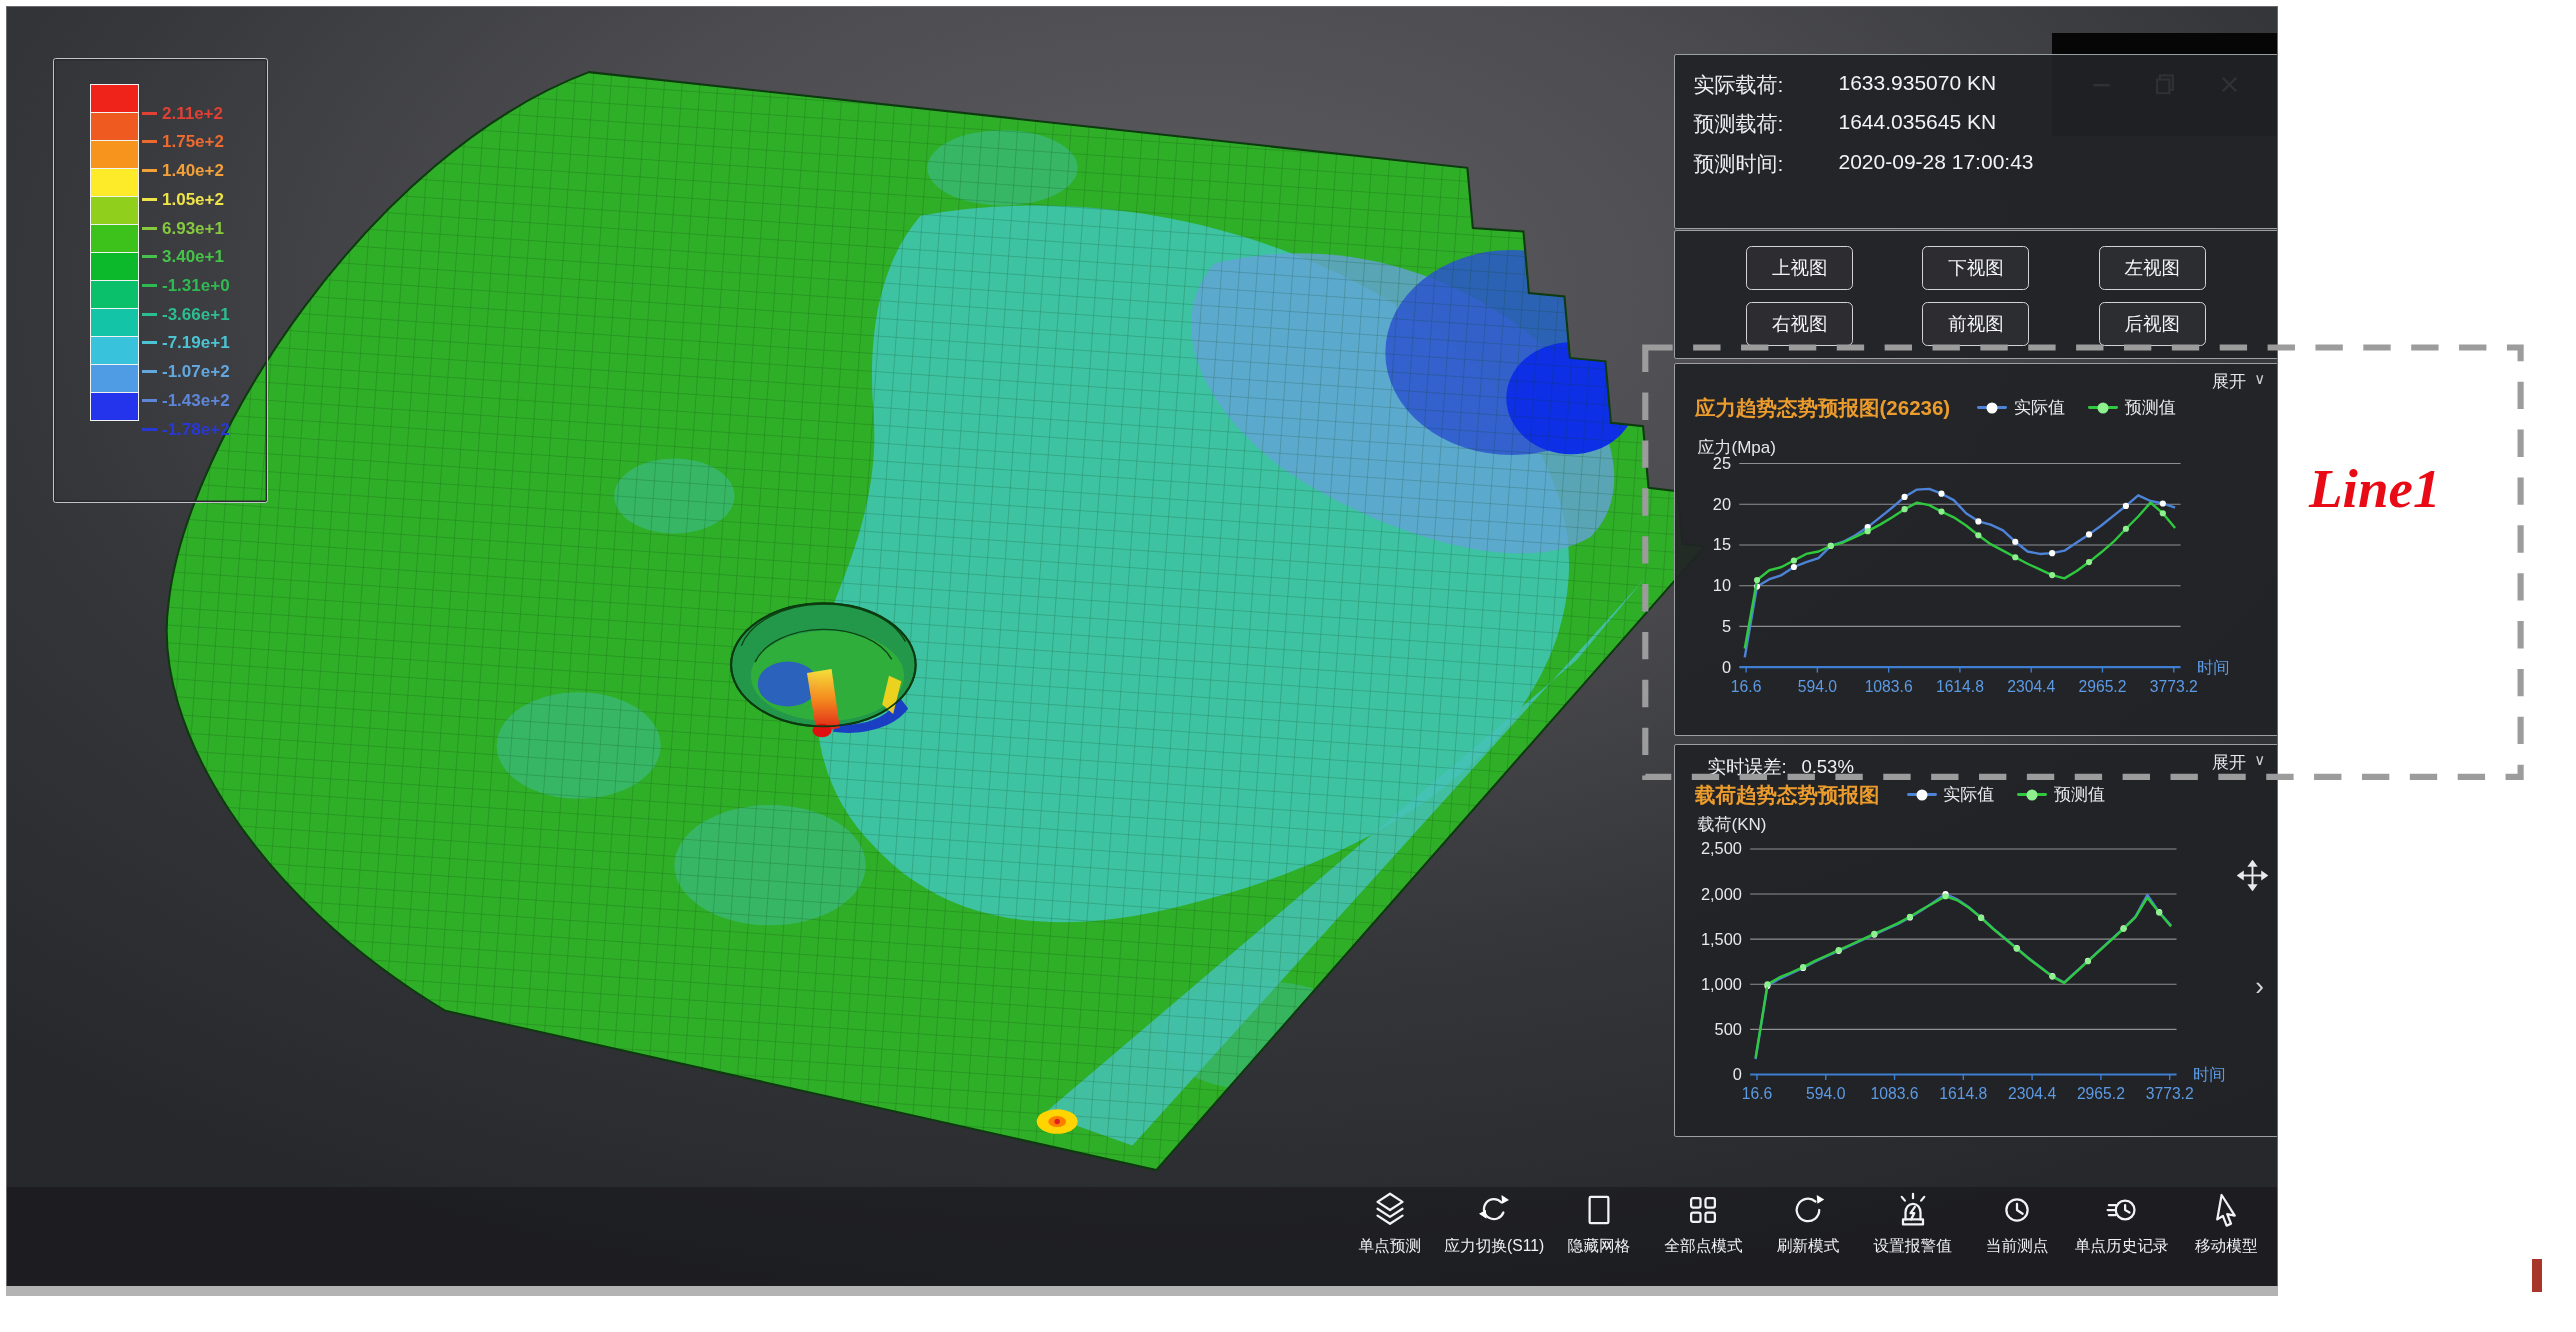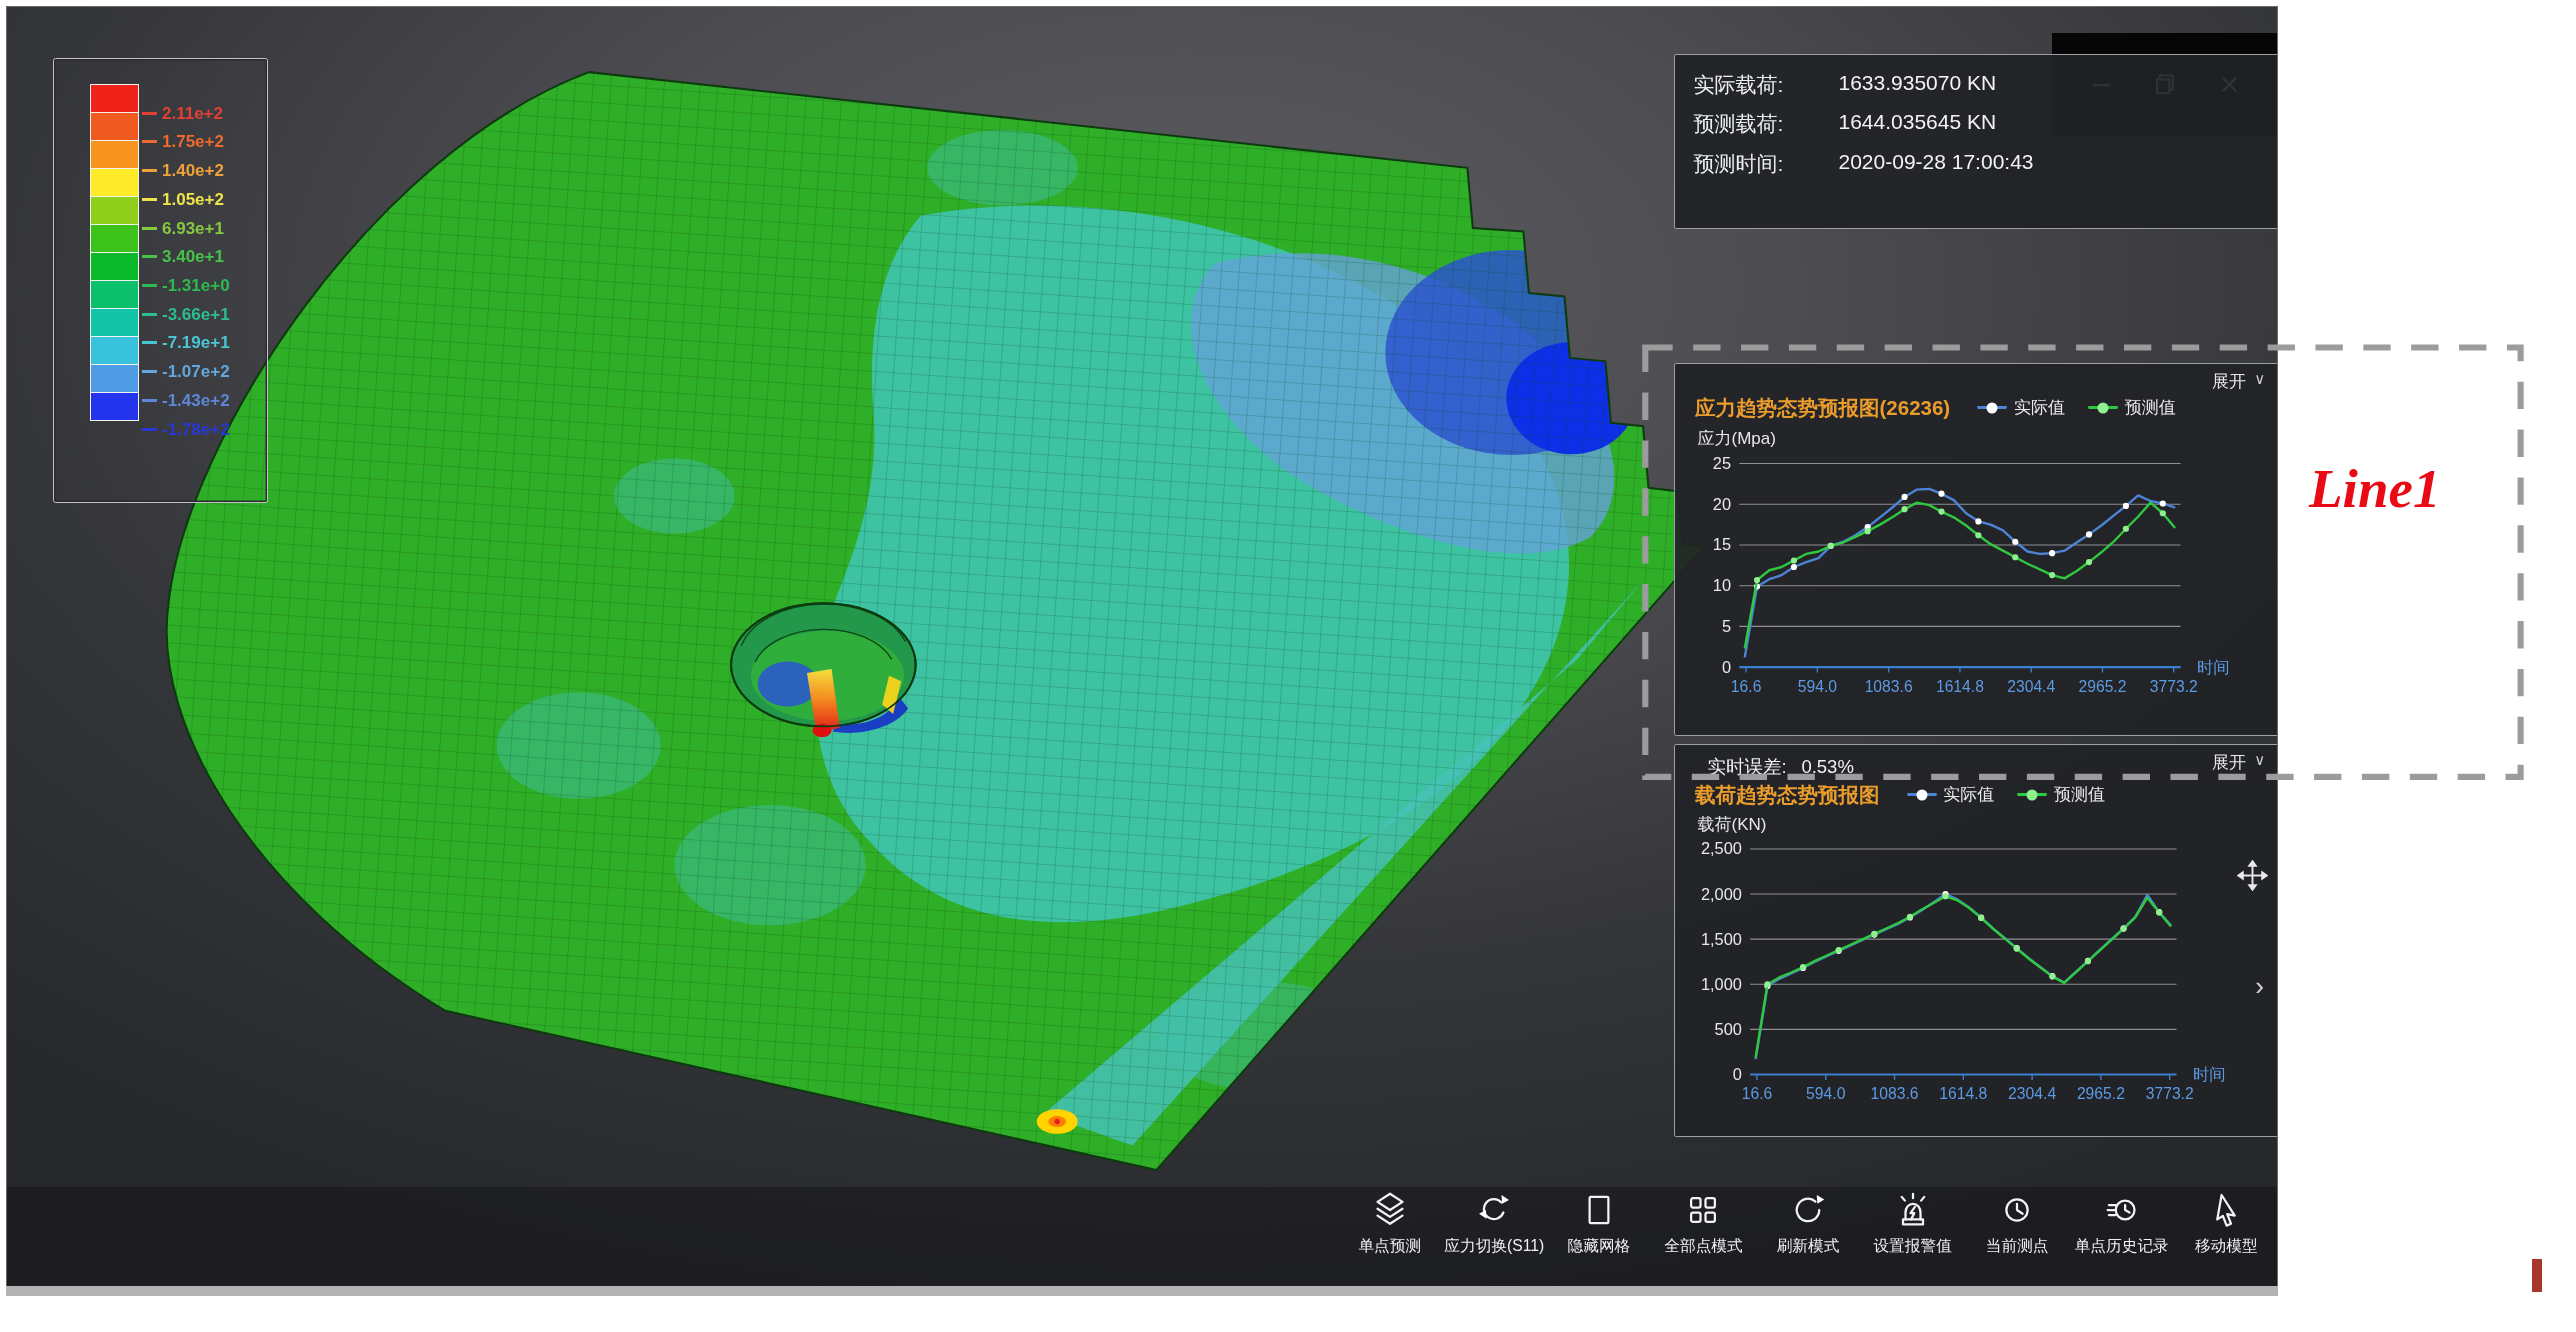--- a/index.html
+++ b/index.html
@@ -215,20 +215,28 @@
       <div class="info-row">
         <span class="info-label">预测载荷:</span>
         <span class="info-value">1644.035645 KN</span>
       </div>
       <div class="info-row">
         <span class="info-label">预测时间:</span>
         <span class="info-value">2020-09-28 17:00:43</span>
       </div>
     </div>
 
+    <div class="panel view-panel" id="view-panel">
+        <div class="view-btn">上视图</div>
+        <div class="view-btn">下视图</div>
+        <div class="view-btn">左视图</div>
+        <div class="view-btn">右视图</div>
+        <div class="view-btn">前视图</div>
+        <div class="view-btn">后视图</div>
+      </div>
 
     <div class="panel chart-panel chart1-panel">
       <div class="expand-ctl">
         <span>展开</span>
         <span class="chevron-v">∨</span>
       </div>
       <div class="chart-title-row" style="top:30px;">
         <span class="chart-title">应力趋势态势预报图(26236)</span>
         <span class="chart-legend" id="legend-c1">
             <span class="cl-item">
@@ -238,21 +246,21 @@
               <span>实际值</span>
             </span>
             <span class="cl-item">
               <span class="cl-line" style="background: rgb(47, 201, 63);">
                 <span class="cl-dot" style="background: rgb(142, 240, 142);"></span>
               </span>
               <span>预测值</span>
             </span>
           </span>
       </div>
-      <div class="chart-unit" style="top:63px;text-align:center;">应力(Mpa)</div>
+      <div class="chart-unit" style="top:72px;text-align:center;">应力(Mpa)</div>
       <svg id="chart1-svg" width="572" height="263" viewBox="0 0 836 385" style="position:absolute;left:16.4px;top:90px;">
           <line x1="70" y1="312" x2="716" y2="312" stroke="#3f7fd2" stroke-width="3"></line>
           <text x="58" y="320" fill="#e8e9eb" text-anchor="end" font-size="24">0</text>
           <line x1="70" y1="252.4" x2="716" y2="252.4" stroke="#8f9094" stroke-width="1.6"></line>
           <text x="58" y="260.4" fill="#e8e9eb" text-anchor="end" font-size="24">5</text>
           <line x1="70" y1="192.8" x2="716" y2="192.8" stroke="#8f9094" stroke-width="1.6"></line>
           <text x="58" y="200.8" fill="#e8e9eb" text-anchor="end" font-size="24">10</text>
           <line x1="70" y1="133.20000000000002" x2="716" y2="133.20000000000002" stroke="#8f9094" stroke-width="1.6"></line>
           <text x="58" y="141.20000000000002" fill="#e8e9eb" text-anchor="end" font-size="24">15</text>
           <line x1="70" y1="73.6" x2="716" y2="73.6" stroke="#8f9094" stroke-width="1.6"></line>

